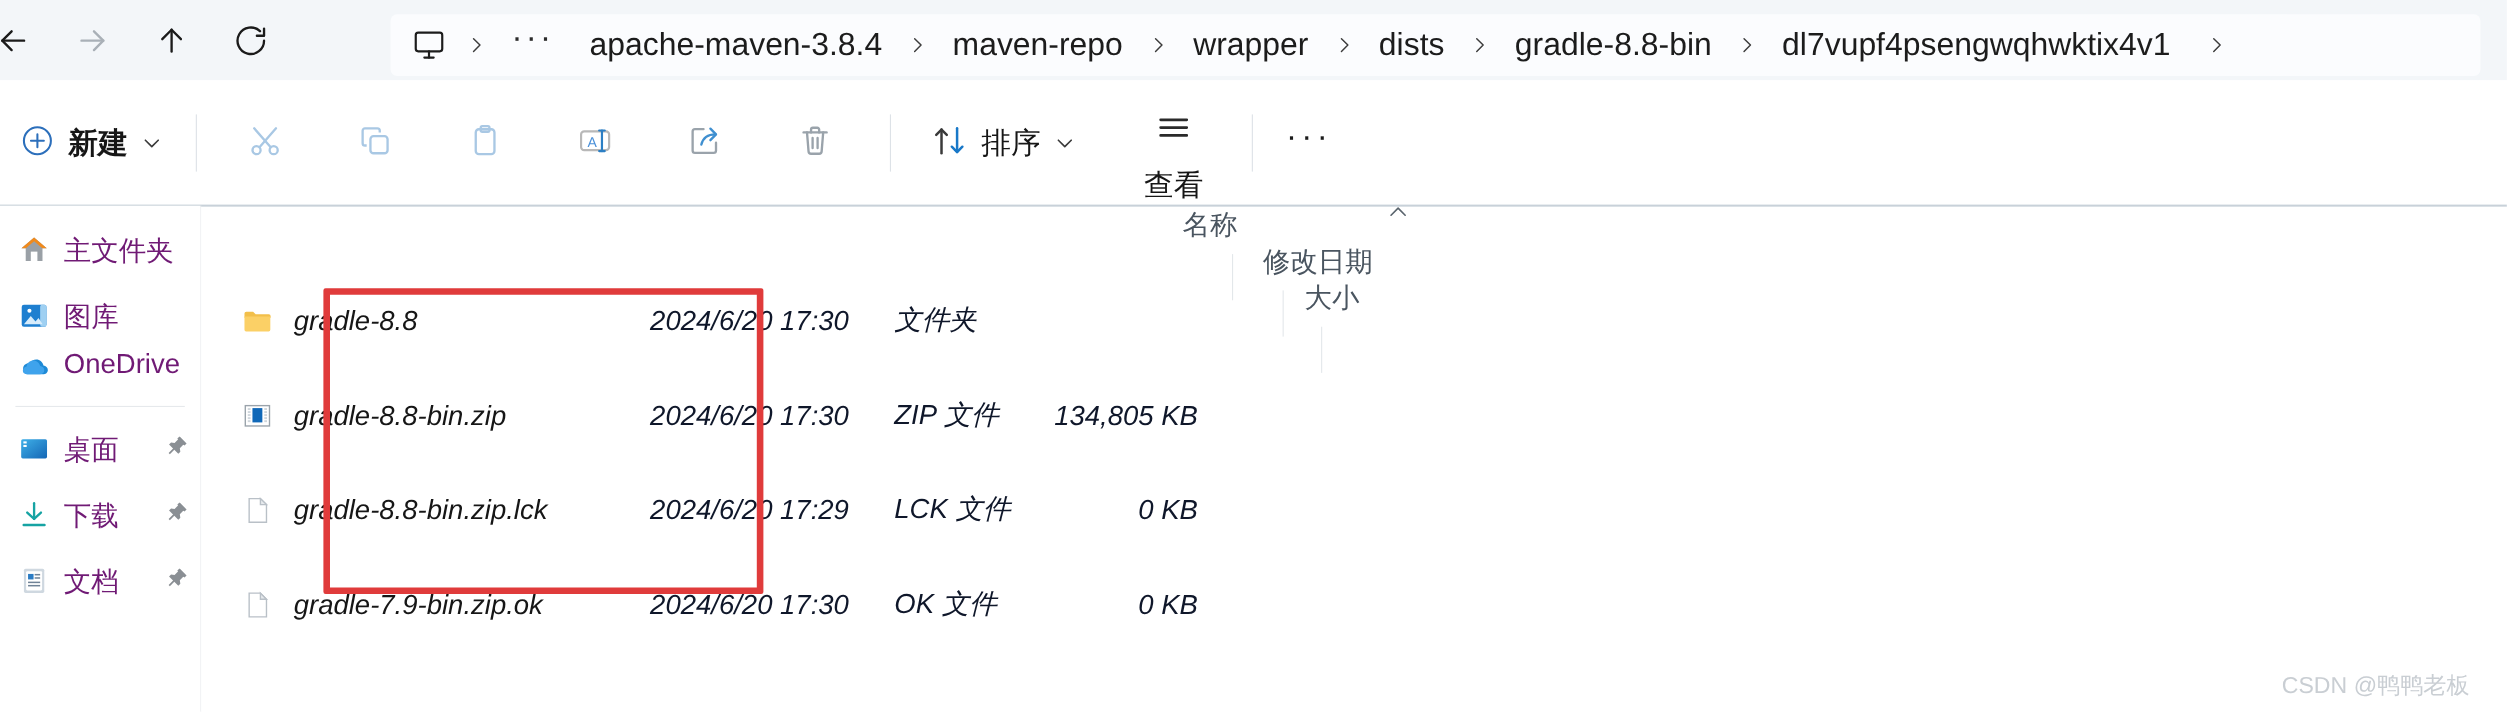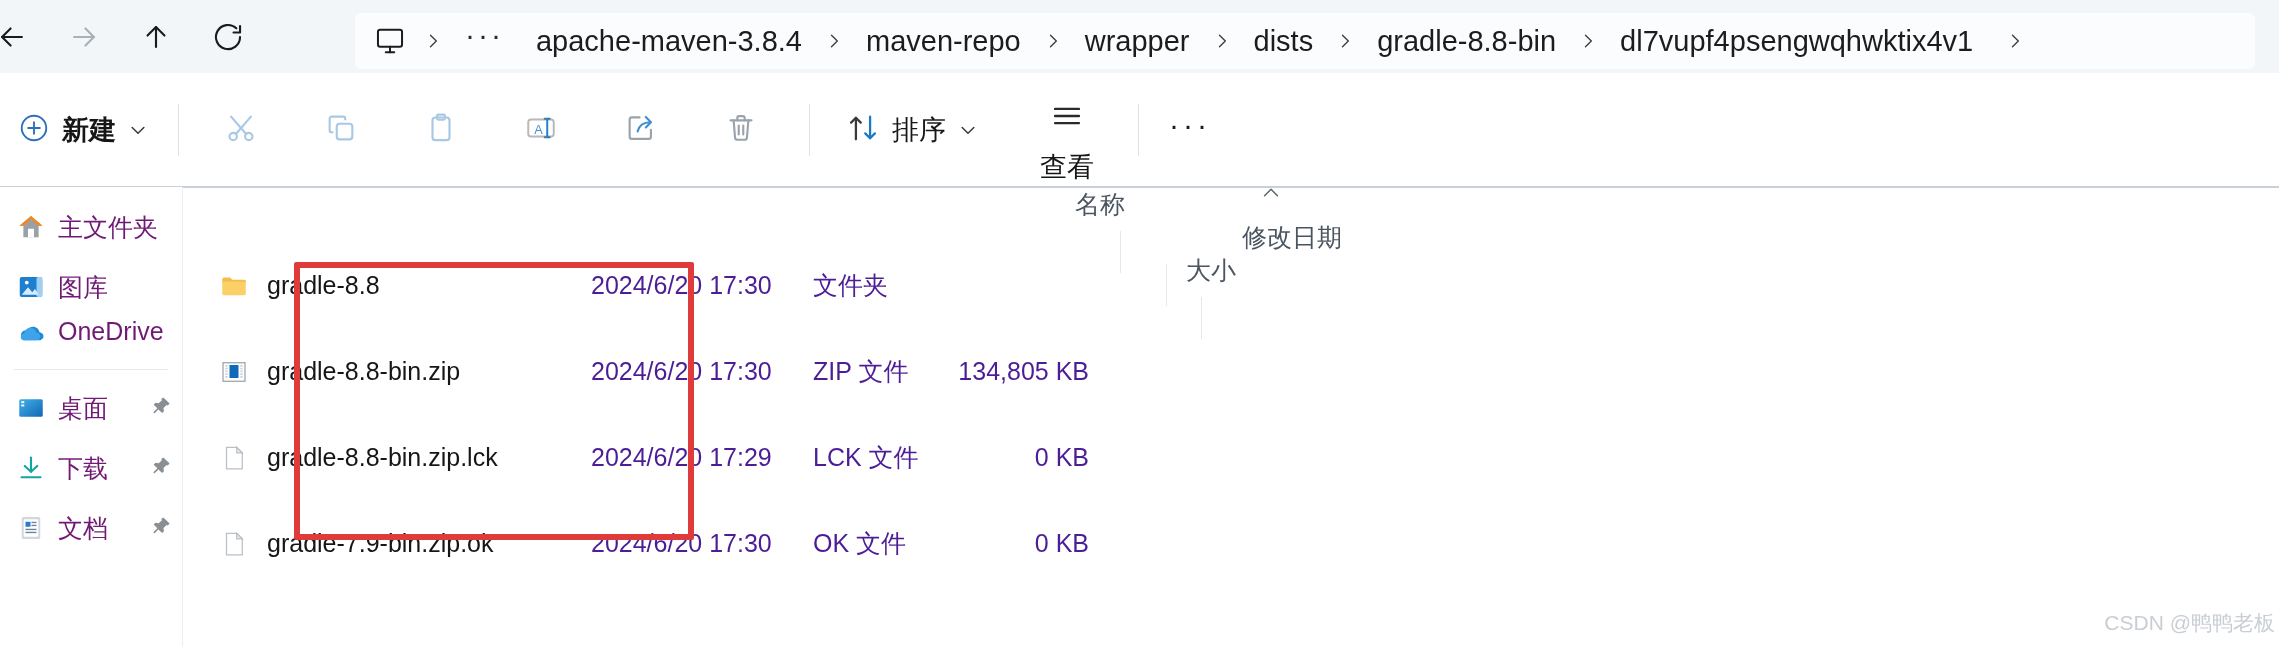--- a/index.html
+++ b/index.html
@@ -77,49 +77,49 @@
   .side-pin { position:absolute; right:10px; top:50%; transform:translateY(-50%); color:#8a8f94; }
   .side-divider { height:1px; background:#e6e9ec; margin:16px 14px 16px 14px; }
 
   
   .content { position:absolute; left:183px; top:188px; width:2096px; height:459px; background:#fff; }
 
   .colheader { position:relative; height:62px; display:flex; align-items:center;flex-direction:column; }
   .col { font-size:25px; color:#4a5560; white-space:nowrap; position:relative; height:62px; display:flex; align-items:center; }
   .col .divider { position:absolute; left:0; top:10px; width:1px; height:42px; background:#e3e7ea; }
   .col-name   { width:392px; padding-left:40px; }
-  .col-date   { width:222px; padding-left:16px;justify-content:flex-end; }
+  .col-date   { width:222px; padding-left:28px; }
   .col-type   { width:176px; padding-left:16px; }
   .col-size   { width:130px; padding-left:20px; }
   .sort-caret {
     position:absolute; left:225px; top:-4px; width:22px; height:16px;
     color:#5a646d; display:flex; align-items:center; justify-content:center;
   }
 
   .rows { position:relative; margin-top:4px; }
-  .row { display:flex; align-items:center; height:43px; margin-bottom:0; }
-  .cell { font-size:25px; color:#4c1d95; white-space:nowrap; display:flex; align-items:center; }
+  .row { display:flex; align-items:flex-end; height:43px; margin-bottom:0;font-style:italic; }
+  .cell { font-size:25px; color:#0f172a; white-space:nowrap; display:flex; align-items:center; }
   .cell-name { width:392px; padding-left:36px; color:#161616; gap:18px; }
   .cell-date { width:222px; padding-left:16px; }
   .cell-type { width:176px; padding-left:16px; }
   .cell-size { width:130px; padding-left:16px; justify-content:flex-end; padding-right:14px; }
   .file-icon { width:30px; height:30px; flex:0 0 auto; display:flex; align-items:center; justify-content:center; }
   .row-spacer { height:43px; }
 
   
   .red-box {
     position:absolute; left:294px; top:262px;
     width:400px; height:278px;
     border:6px solid #e03b3b; border-radius:2px;
     pointer-events:none;
   }
 
   
   .watermark {
-    position:absolute; right:4px; bottom:10px;
+    position:absolute; right:34px; bottom:10px;
     font-size:21px; color:#c9ced3; white-space:nowrap;
   }
 </style>
 </head>
 <body>
 
 <div id="app">
 
   <div class="titlebar">
 

